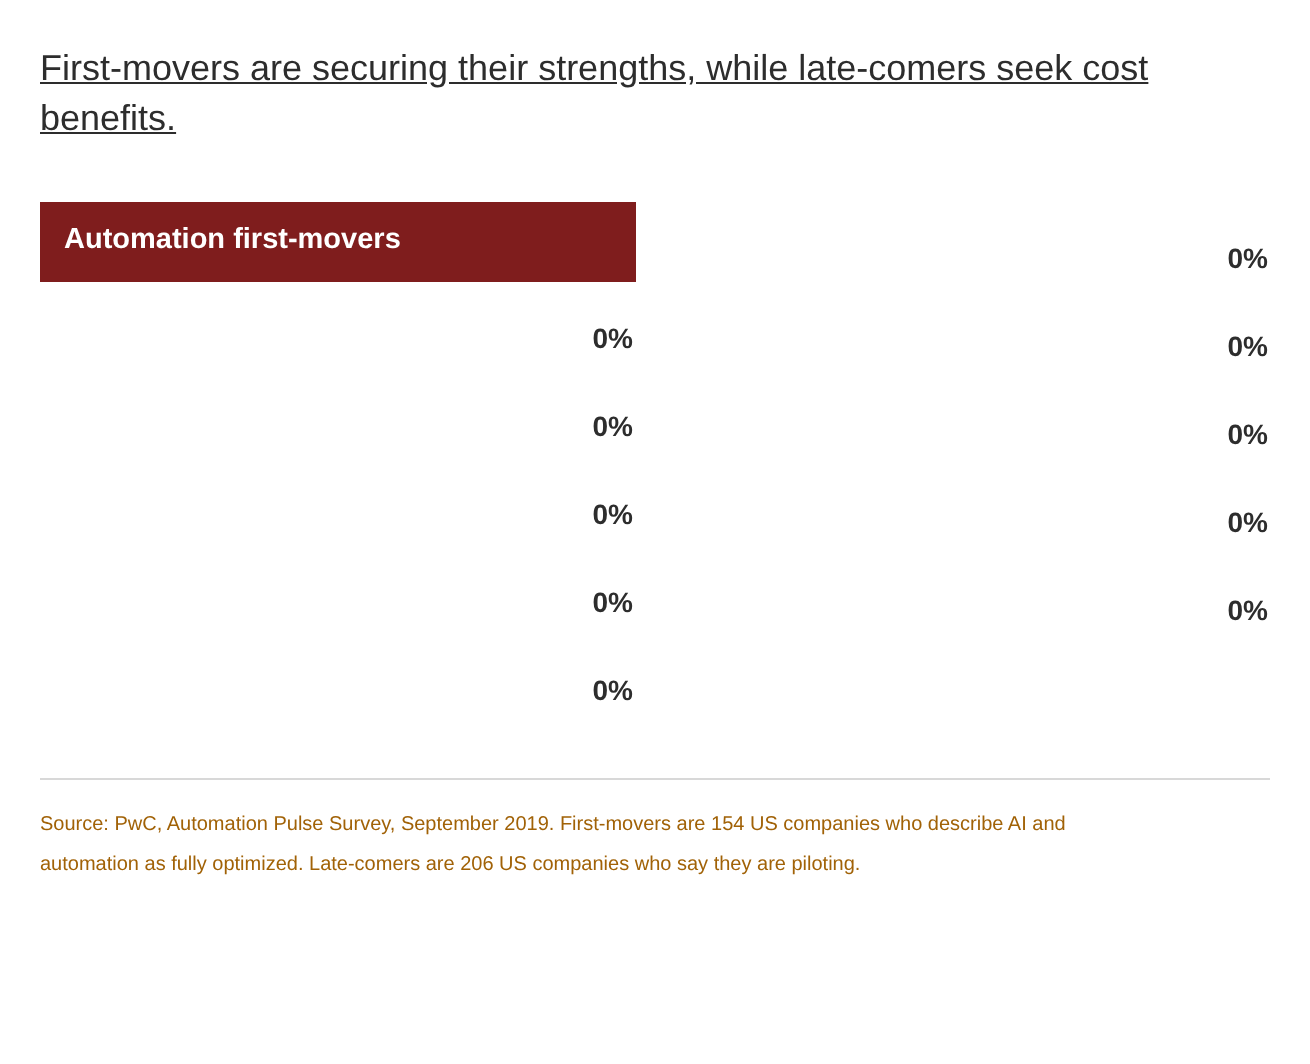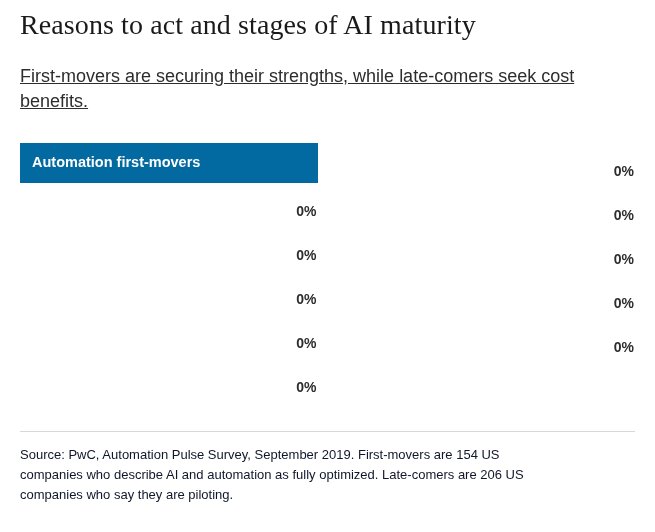--- a/index.html
+++ b/index.html
@@ -43,21 +43,21 @@
   .columns {
     display: flex;
     margin-top: 29px;
     gap: 20px;
   }
   .column {
     flex: 1 1 0;
     min-width: 0;
   }
   .col-header {
-    background: #0369a1;
+    background: #7f1d1d;
     color: #ffffff;
     font-size: 14.5px;
     font-weight: bold;
     line-height: 1;
     padding: 12px 0 13px 12px;
     box-sizing: border-box;
   }
   .rows {
     padding-top: 6px;
   }
@@ -97,33 +97,32 @@
     color: #2d2d2d;
     line-height: 22px;
     white-space: nowrap;
     overflow: hidden;
   }
   .divider {
     margin: 22px 0 0 0;
     border-top: 1px solid #d8d8d8;
   }
   .source {
-    font-size: 13px;
+    font-size: 10px;
     line-height: 20px;
-    color: #0f172a;
+    color: #a16207;
     margin-top: 13px;
     max-width: 545px;
   }
 </style>
 </head>
 <body>
 
 <div class="page">
 
-  <h1 class="title">Reasons to act and stages of AI maturity</h1>
 
   <p class="subtitle">First-movers are securing their strengths, while late-comers seek cost benefits.</p>
 
   <div class="columns">
 
     <div class="column">
       <div class="col-header">Automation first-movers</div>
       <div class="rows">
 
         <div class="row">

